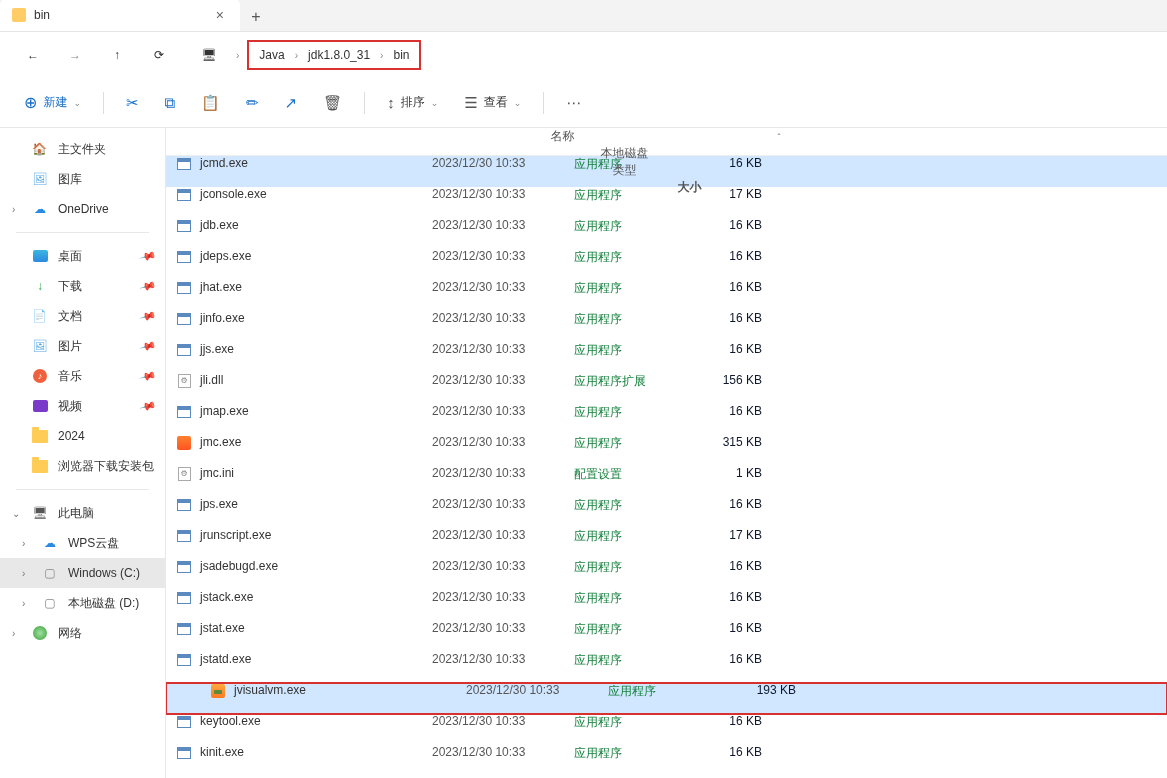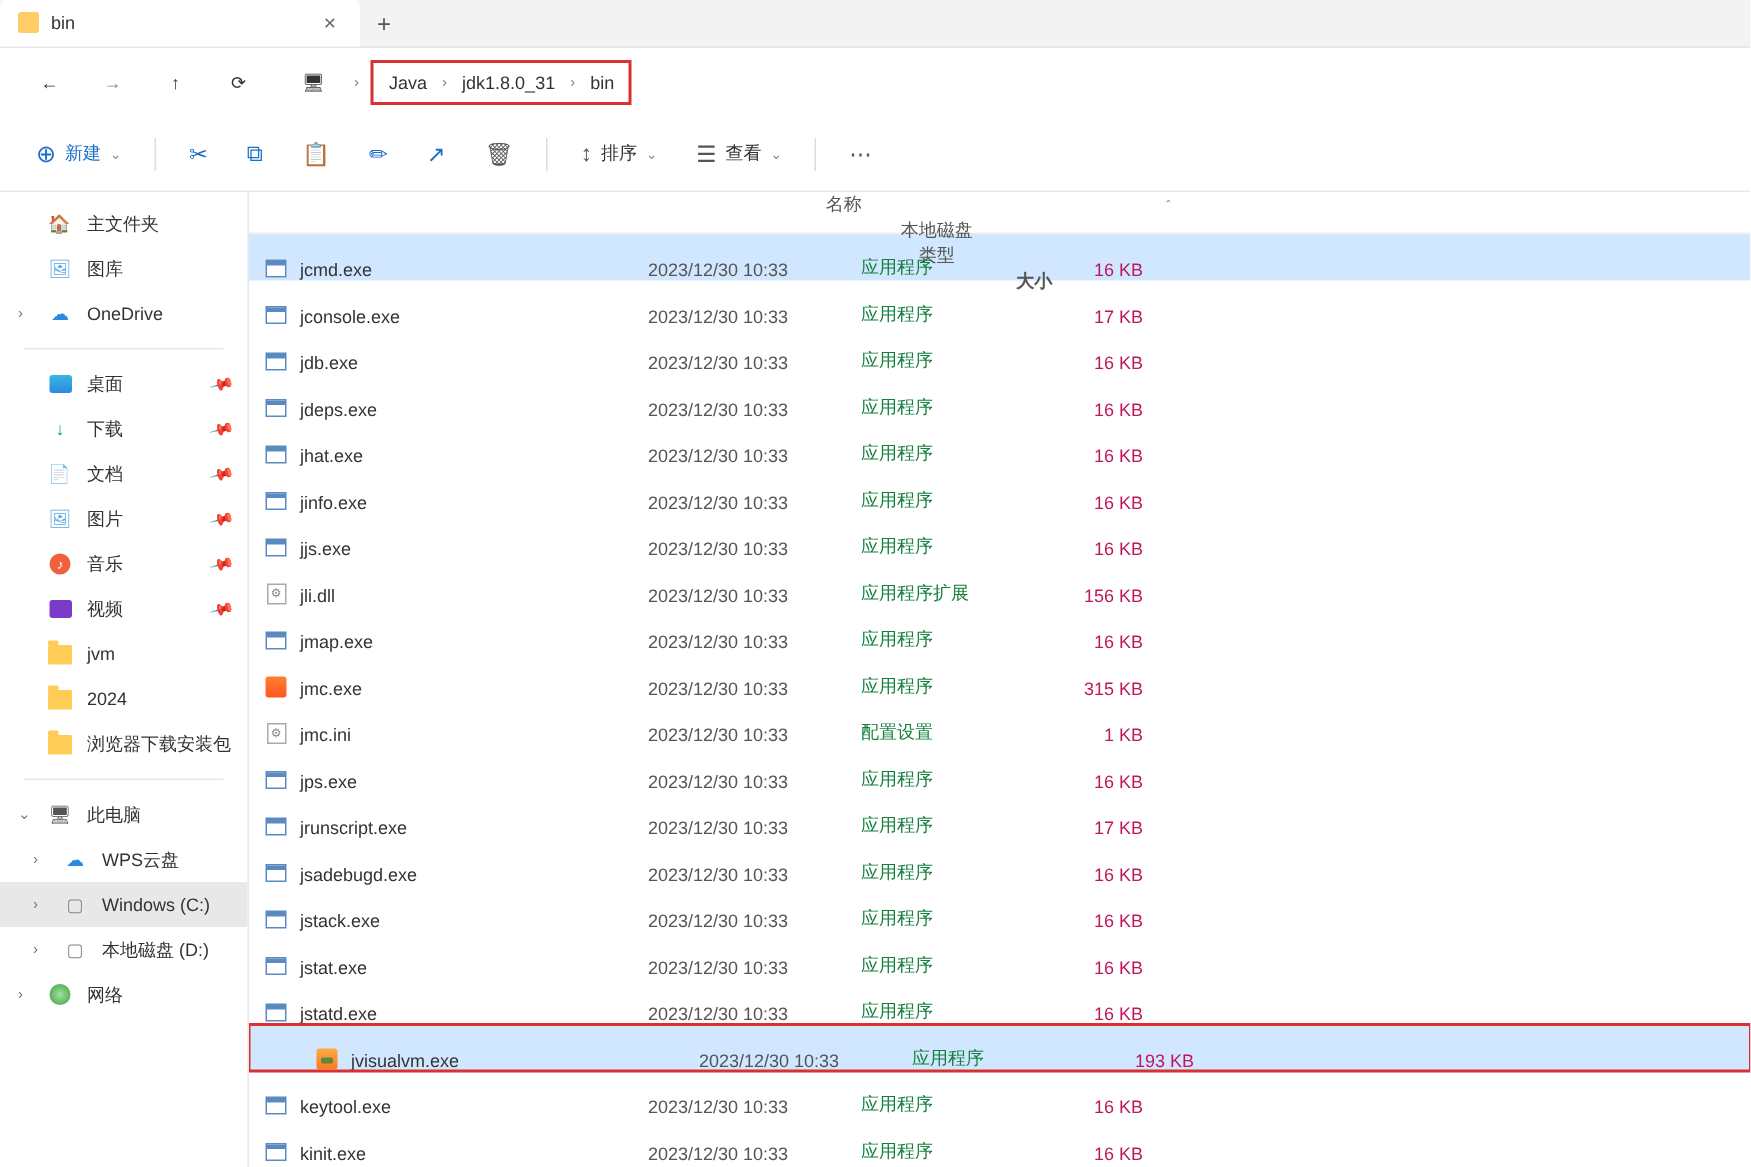--- a/index.html
+++ b/index.html
@@ -38,28 +38,28 @@
 .sdiv { height: 1px; background: #e8e8e8; margin: 8px 16px; }
 
 .content { flex: 1; overflow: auto; }
 .cols { height: 28px; display: flex; align-items: center; border-bottom: 1px solid #eee; font-size: 12px; color: #555; padding-left: 10px; flex-direction: column; }
 .col-name { width: 258px; padding-left: 8px; display: flex; align-items: center; }
 .col-date { width: 142px; }
 .col-type { width: 118px; }
 .col-size { width: 80px; text-align: right; padding-right: 10px; font-weight: bold; }
 .sortarr { margin-left: auto; margin-right: 20px; color: #777; font-size: 9px; }
 
-.row { height: 31px; display: flex; align-items: flex-end; padding-left: 10px; font-size: 12px; }
+.row { height: 31px; display: flex; align-items: flex-start; padding-left: 10px; font-size: 12px; }
 .row.sel { background: #d0e7ff; }
 .row.hi { outline: 2px solid #d93030; outline-offset: -1px; background: #d0e7ff; padding-left: 44px; }
 .row .fico { width: 16px; height: 16px; display: flex; align-items: center; justify-content: center; margin-right: 8px; }
 .row .fname { width: 232px; }
 .row .fdate { width: 142px; color: #555; }
 .row .ftype { width: 118px; color: #15803d; }
-.row .fsize { width: 80px; text-align: right; color: #be185d; padding-right: 10px; }
+.row .fsize { width: 80px; text-align: right; color: #0f172a; padding-right: 10px; }
 
 
 .i-folder { width: 16px; height: 13px; background: #ffcc55; border-radius: 1px; position: relative; }
 .i-folder::before { content: ''; position: absolute; top: -3px; left: 0; width: 7px; height: 3px; background: #ffcc55; border-radius: 1px 1px 0 0; }
 .i-home { color: #e8a33d; }
 .i-pics { color: #5aa9e6; }
 .i-cloud { color: #2a8ae2; }
 .i-desk { background: linear-gradient(#3ab5e0,#2a8ae0); width: 15px; height: 12px; border-radius: 2px; }
 .i-down { color: #2faa4a; font-weight: bold; }
 .i-doc { color: #666; }
@@ -200,26 +200,20 @@
         <span class="sicon">
           <span class="i-video"></span>
         </span>
         <span>视频</span>
         <span class="pin">📌</span>
       </div>
       <div class="sitem">
         <span class="sicon">
           <span class="i-folder"></span>
         </span>
-        <span>jvm</span>
-      </div>
-      <div class="sitem">
-        <span class="sicon">
-          <span class="i-folder"></span>
-        </span>
         <span>2024</span>
       </div>
       <div class="sitem">
         <span class="sicon">
           <span class="i-folder"></span>
         </span>
         <span>浏览器下载安装包</span>
       </div>
       <div class="sdiv"></div>
       <div class="sitem">

